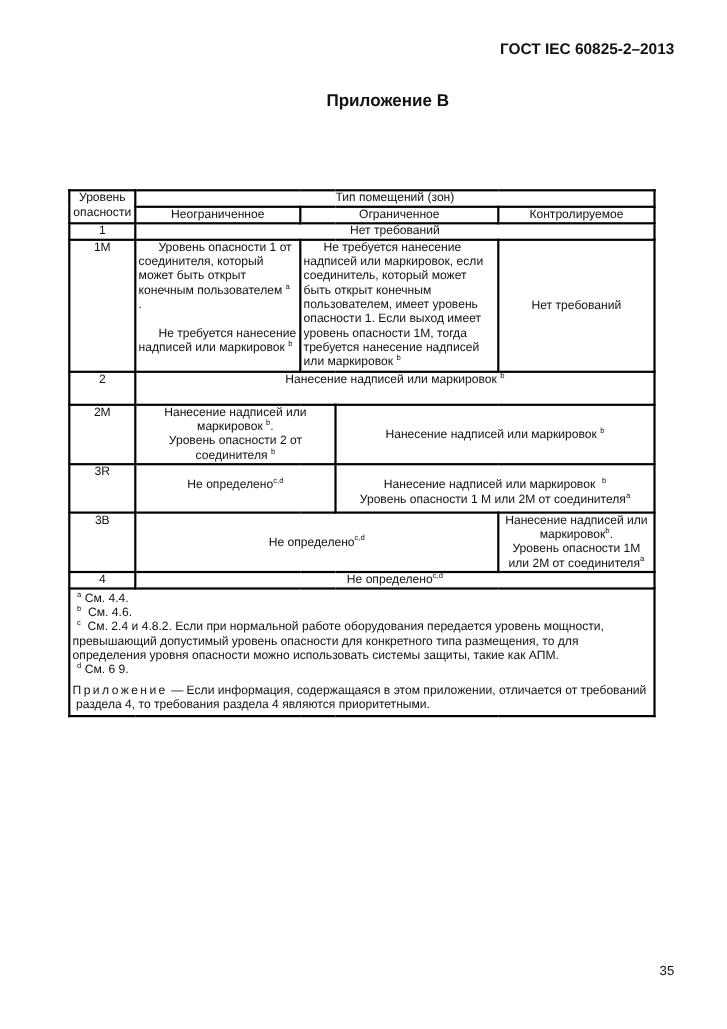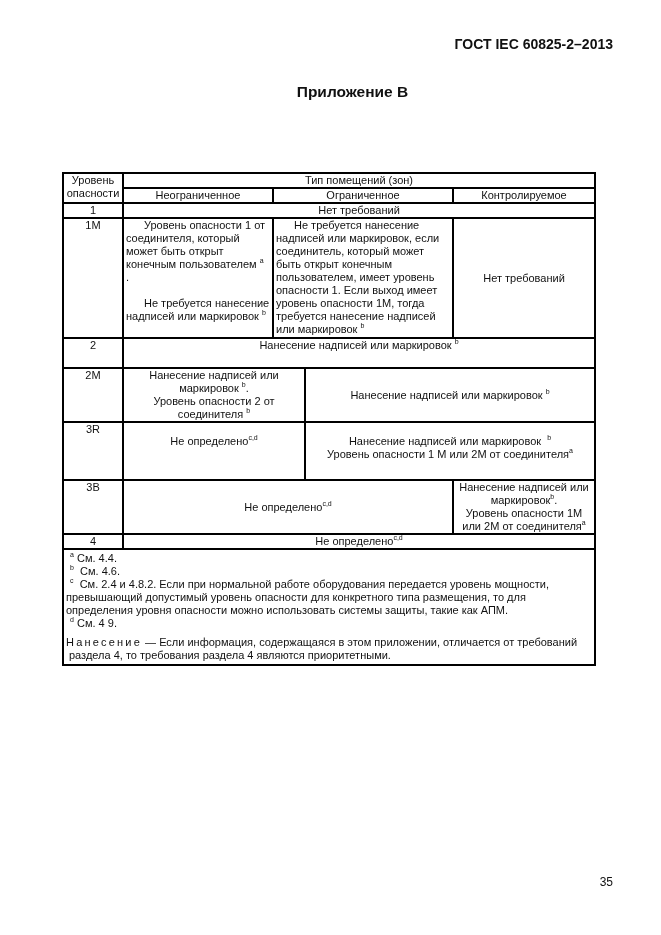--- a/index.html
+++ b/index.html
@@ -75,21 +75,21 @@
 
   <tr>
     <td class="c">2М</td>
     <td class="c" colspan="2">
       <div><span>Нанесение надписей или маркировок</span> <sup>b</sup><span>.</span></div>
       <div><span>Уровень опасности 2 от соединителя</span> <sup>b</sup></div>
     </td>
     <td class="c mid" colspan="2"><span>Нанесение надписей или маркировок</span> <sup>b</sup></td>
   </tr>
 
-  <tr style="height:58px">
+  <tr style="height:44px">
     <td class="c">3R</td>
     <td class="c mid" colspan="2" style="vertical-align:top;padding-top:12px"><span>Не определено</span><sup>c,d</sup></td>
     <td class="c" colspan="2" style="padding-top:12px">
       <div><span>Нанесение надписей или маркировок</span>&nbsp; <sup>b</sup></div>
       <div><span>Уровень опасности 1 М или 2М от соединителя</span><sup>a</sup></div>
     </td>
   </tr>
 
   <tr>
     <td class="c">3B</td>
@@ -103,22 +103,22 @@
   <tr>
     <td class="c">4</td>
     <td class="c" colspan="4"><span>Не определено</span><sup>c,d</sup></td>
   </tr>
 
   <tr class="notes">
     <td colspan="5">
       <span class="fn first"><sup>a</sup> <span>См. 4.4.</span></span>
       <span class="fn first"><sup>b</sup>&nbsp; <span>См. 4.6.</span></span>
       <span class="fn"><span style="padding-left:4px"></span><sup>c</sup>&nbsp; <span>См. 2.4 и 4.8.2. Если при нормальной работе оборудования передается уровень мощности, превышающий допустимый уровень опасности для конкретного типа размещения, то для определения уровня опасности можно использовать системы защиты, такие как АПМ.</span></span>
-      <span class="fn first"><sup>d</sup> <span>См. 4 9.</span></span>
+      <span class="fn first"><sup>d</sup> <span>См. 6 9.</span></span>
       <div style="height:6px"></div>
-      <span class="fn"><span class="spaced">Нанесение</span><span> — </span><span>Если информация, содержащаяся в этом приложении, отличается от требований</span></span>
+      <span class="fn"><span class="spaced">Приложение</span><span> — </span><span>Если информация, содержащаяся в этом приложении, отличается от требований</span></span>
       <span class="fn" style="padding-left:3px">раздела 4, то требования раздела 4 являются приоритетными.</span>
     </td>
   </tr>
 </tbody>
   </table>
 
 <div class="page-num">35</div>
 
 </body></html>

